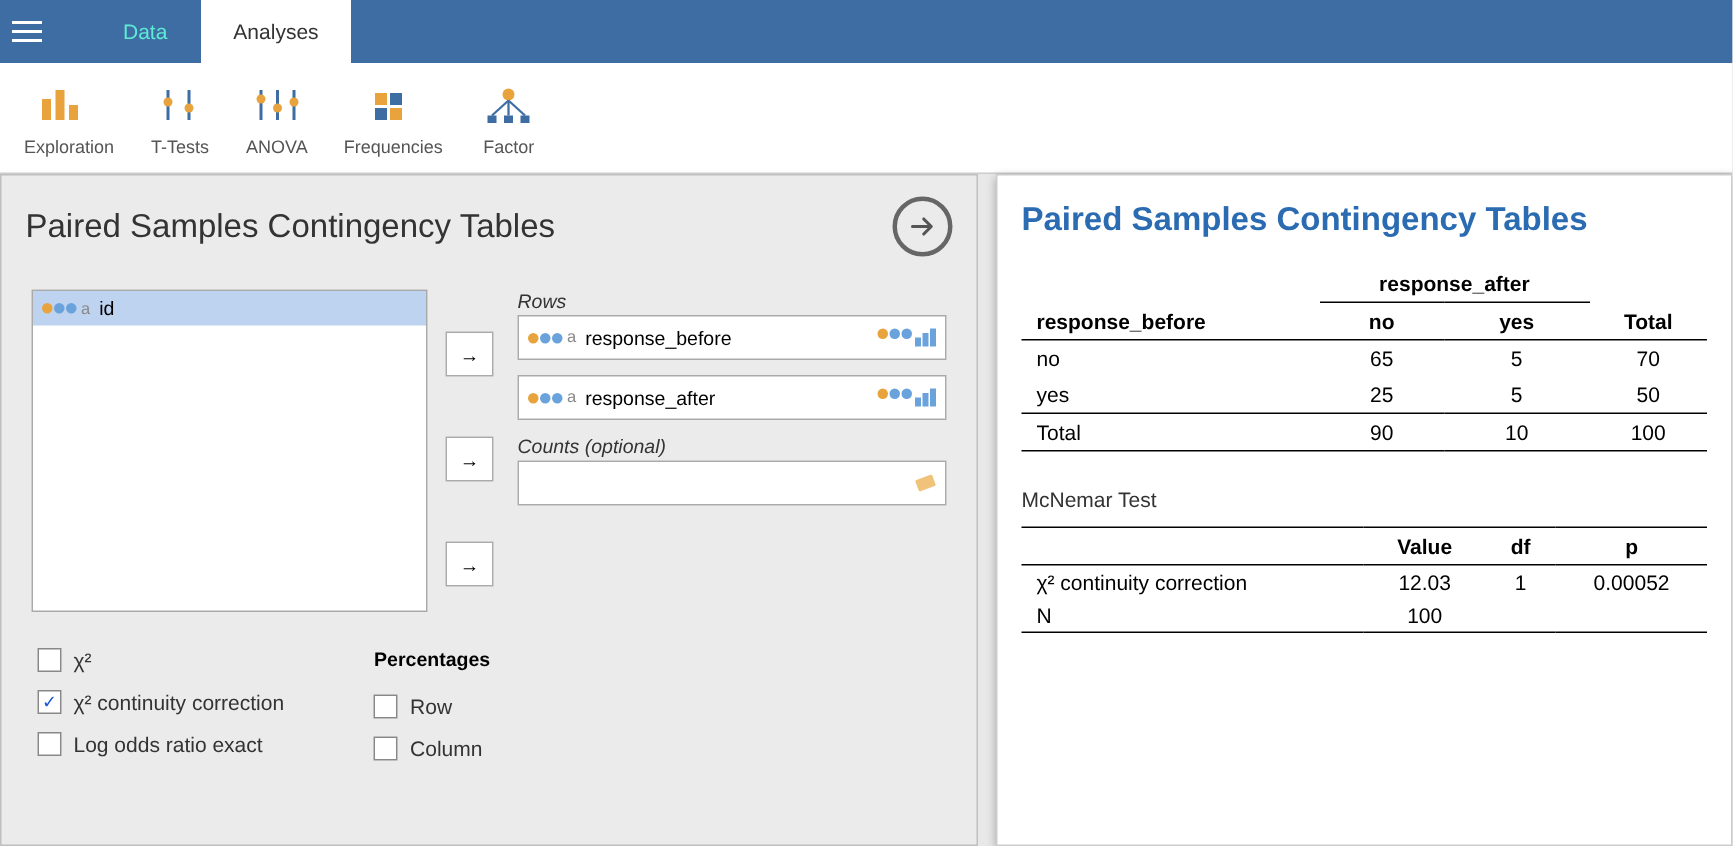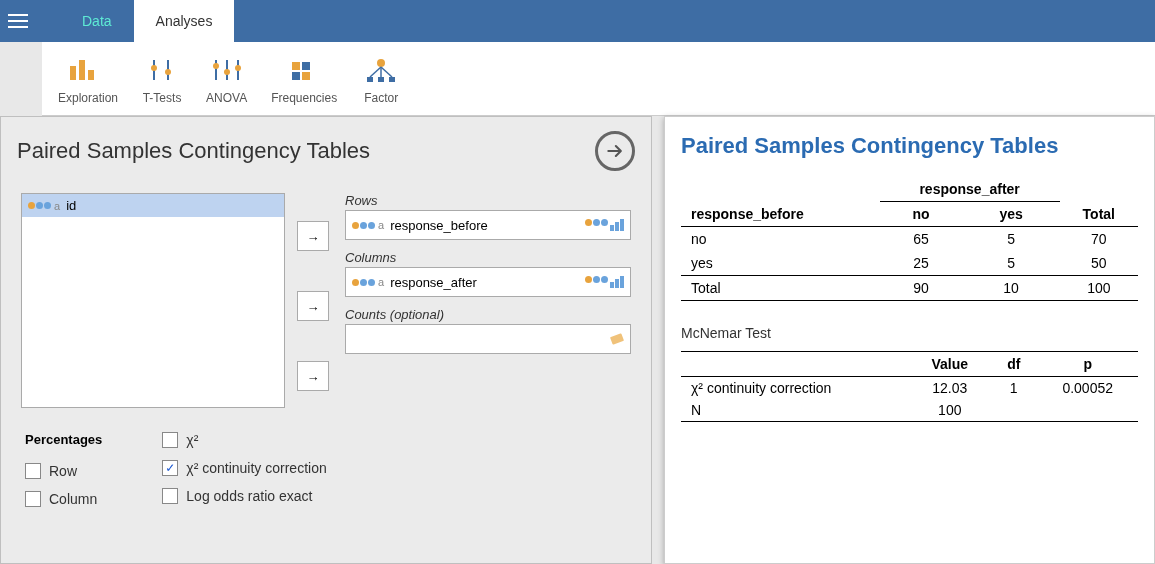--- a/index.html
+++ b/index.html
@@ -32,21 +32,20 @@
 .tab.active { background: #fff; color: #333; }
 
 .ribbon {
   background: #fff;
   height: 74px;
   display: flex;
   align-items: center;
   gap: 24px;
   padding: 0 16px;
   border-bottom: 1px solid #ccc;
-  margin-left: 42px;
 }
 .ribbon-item {
   display: flex; flex-direction: column; align-items: center; gap: 4px;
   cursor: pointer; font-size: 12px; color: #555;
 }
 .ribbon-icon { width: 40px; height: 34px; display: flex; align-items: center; justify-content: center; }
 
 .workspace {
   display: flex;
   gap: 12px;
@@ -259,21 +258,20 @@
                 </span>
               <span class="bars3">
                   <i style="height:6px"></i>
                   <i style="height:9px"></i>
                   <i style="height:12px"></i>
                 </span>
             </span>
           </div>
         </div>
         <div>
-          <div class="field-label">Columns</div>
           <div class="dropzone">
             <span class="meas-icons">
               <span class="circles3">
                   <i style="background:#e8a33d"></i>
                   <i style="background:#6aa3dc"></i>
                   <i style="background:#6aa3dc"></i>
                 </span>
               <sub class="tiny-icon" style="color:#888">a</sub>
             </span>
             <span>response_after</span>
@@ -300,42 +298,42 @@
                   <rect x="1" y="3" width="12" height="8" rx="1" fill="#f0c27a" transform="rotate(-20 7 7)"></rect>
                 </svg>
             </span>
           </div>
         </div>
       </div>
     </div>
 
     <div class="options-row">
       <div class="opt-col">
+        <div class="check-row">
+          <span class="checkbox"></span>
+          <span>χ²</span>
+        </div>
+        <div class="check-row">
+          <span class="checkbox">✓</span>
+          <span>χ² continuity correction</span>
+        </div>
+        <div class="check-row">
+          <span class="checkbox"></span>
+          <span>Log odds ratio exact</span>
+        </div>
+      </div>
+      <div class="opt-col">
         <h4>Percentages</h4>
         <div class="check-row">
           <span class="checkbox"></span>
           <span>Row</span>
         </div>
         <div class="check-row">
           <span class="checkbox"></span>
           <span>Column</span>
-        </div>
-      </div>
-      <div class="opt-col">
-        <div class="check-row">
-          <span class="checkbox"></span>
-          <span>χ²</span>
-        </div>
-        <div class="check-row">
-          <span class="checkbox">✓</span>
-          <span>χ² continuity correction</span>
-        </div>
-        <div class="check-row">
-          <span class="checkbox"></span>
-          <span>Log odds ratio exact</span>
         </div>
       </div>
     </div>
   </div>
 
   <div class="right-panel">
     <div class="results-title">Paired Samples Contingency Tables</div>
 
     <table class="ct-table">
       <thead>

